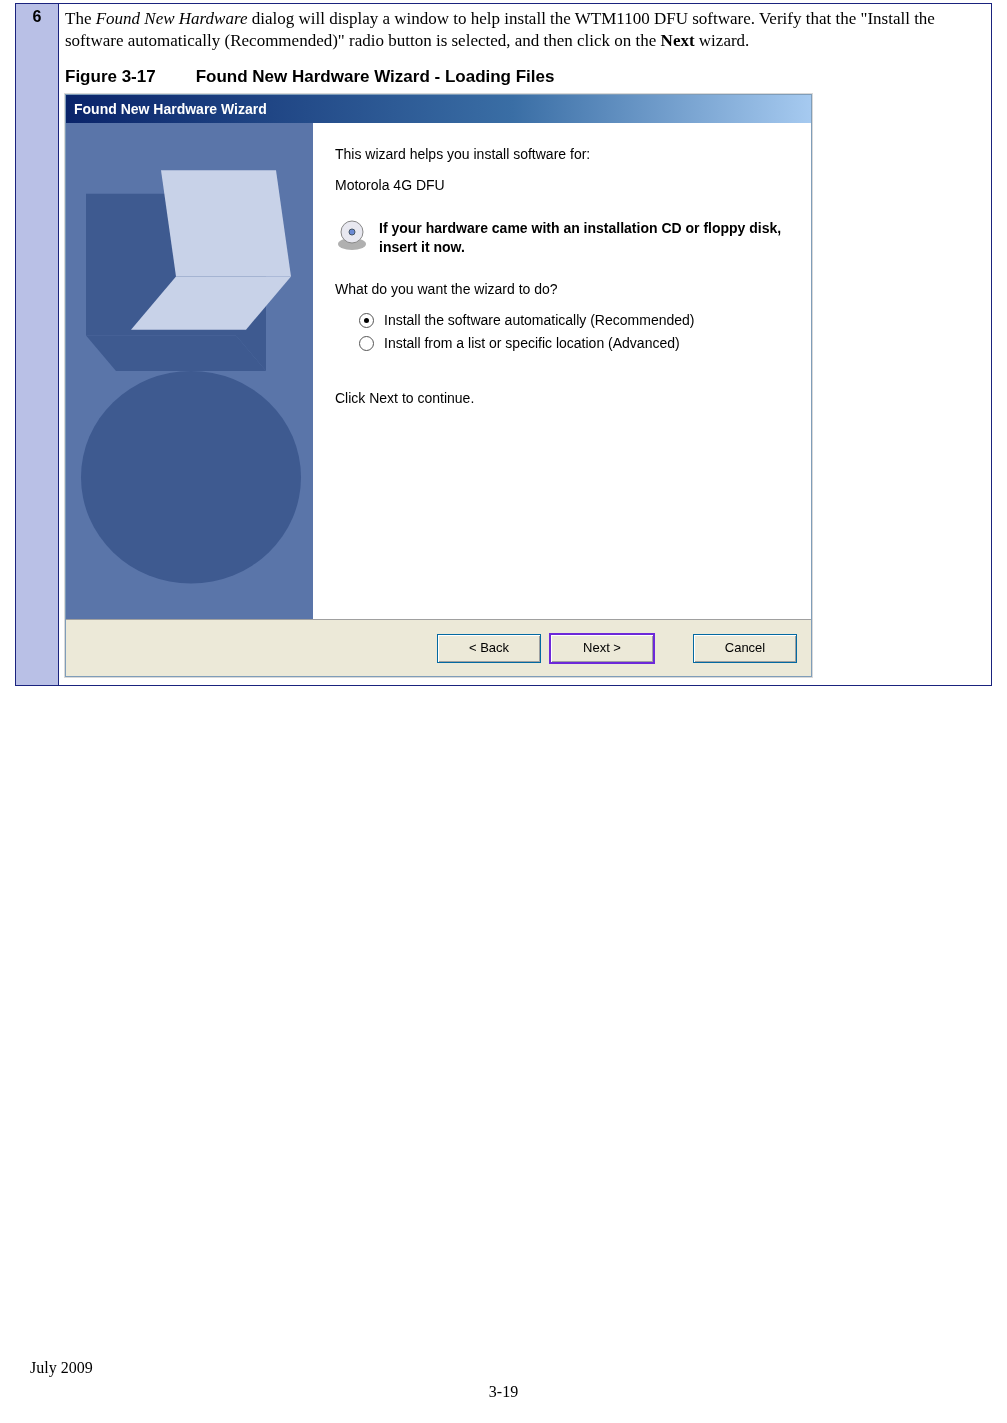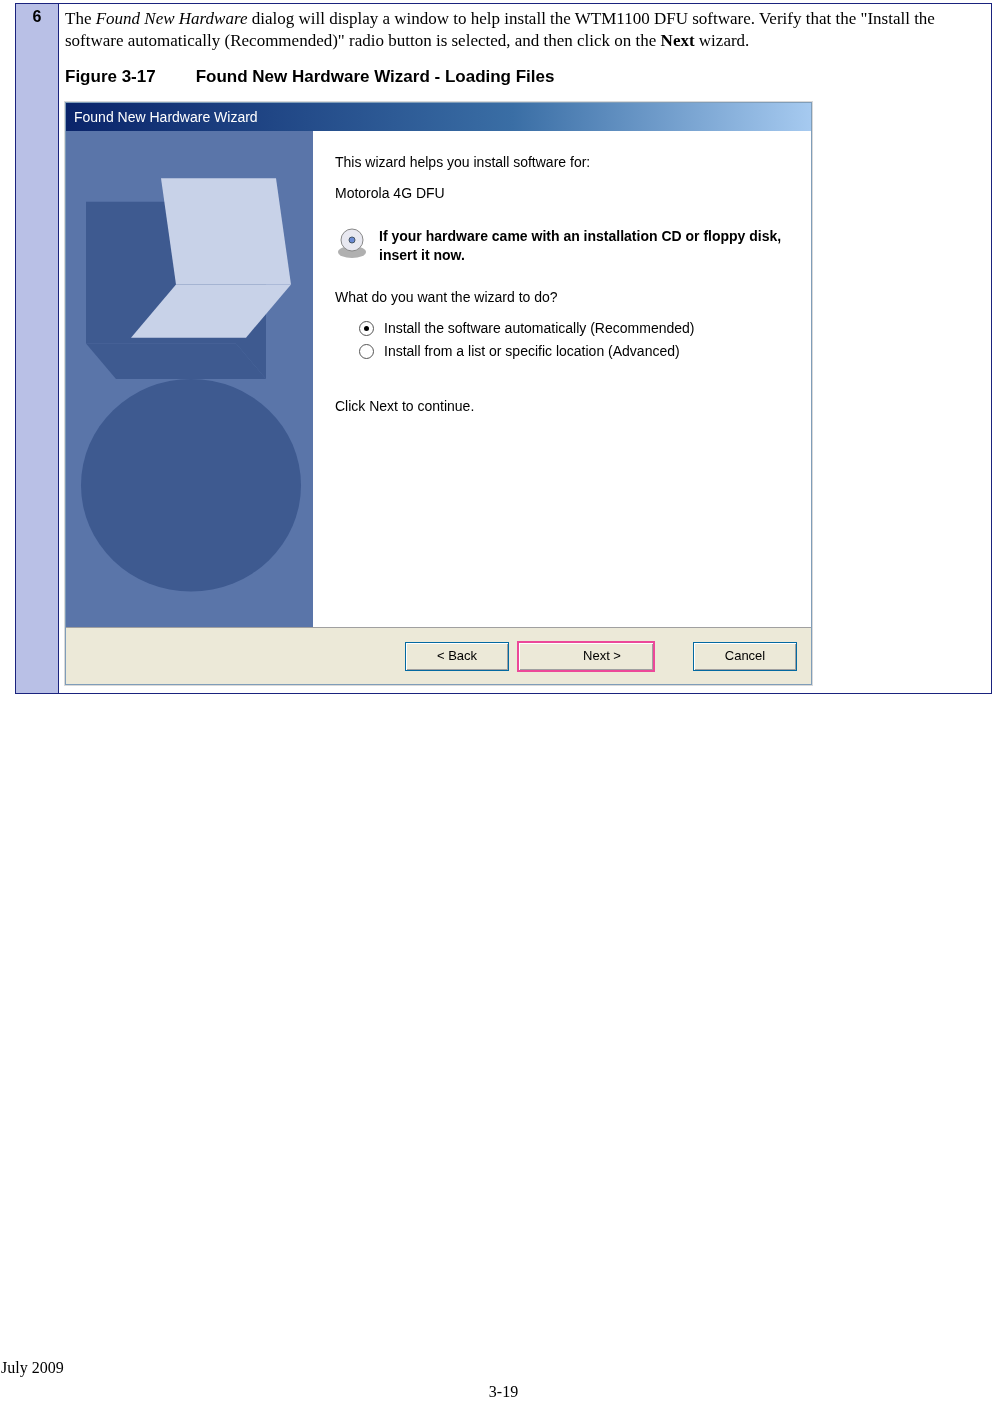--- a/index.html
+++ b/index.html
@@ -38,39 +38,39 @@
   td.body {
     padding: 4px 10px 18px 10px;
     line-height: 1.3;
   }
   .dialog-name { font-style: italic; }
   .next-label { font-weight: bold; }
   .fig-caption {
     font-family: Arial, Helvetica, sans-serif;
     font-weight: bold;
     font-size: 17px;
-    margin: 14px 0 14px 0;
+    margin: 14px 0 6px 0;
   }
   .fig-caption .gap { display:inline-block; width:40px; }
 
   
   .wizard {
     width: 745px;
     border: 1px solid #7f9db9;
     background: #ece9d8;
     font-family: Tahoma, Arial, sans-serif;
     font-size: 14px;
     color: #000;
     margin-bottom: 4px;
     box-shadow: 0 0 0 1px rgba(0,0,0,0.15);
   }
   .wizard-title {
     background: linear-gradient(to right, #0a246a, #3a6ea5 60%, #a6caf0);
     color: #fff;
-    font-weight: normal;
+    font-weight: bold;
     padding: 5px 8px;
     font-size: 14px;
   }
   .wizard-main {
     display: flex;
     background: #fff;
     height: 496px;
   }
   .wizard-side {
     width: 247px;
@@ -132,28 +132,27 @@
     height: 27px;
     border: 1px solid #0369a1;
     background: #ece9d8;
     font-family: Tahoma, Arial, sans-serif;
     font-size: 13px;
     text-align: center;
     line-height: 25px;
     box-shadow: inset 1px 1px 0 #fff, inset -1px -1px 0 #a0a0a0;
   }
   .wbtn.default {
-    border: 2px solid #ec4899;
-    padding-left: 32px;
+    border: 2px solid #6d28d9;
   }
   .btn-gap { width: 22px; }
 
   .footer-date {
     position: absolute;
-    left: 1px;
+    left: 30px;
     bottom: 46px;
     font-size: 16px;
   }
   .footer-page {
     position: absolute;
     left: 0; right: 0;
     bottom: 22px;
     text-align: center;
     font-size: 16px;
   }

